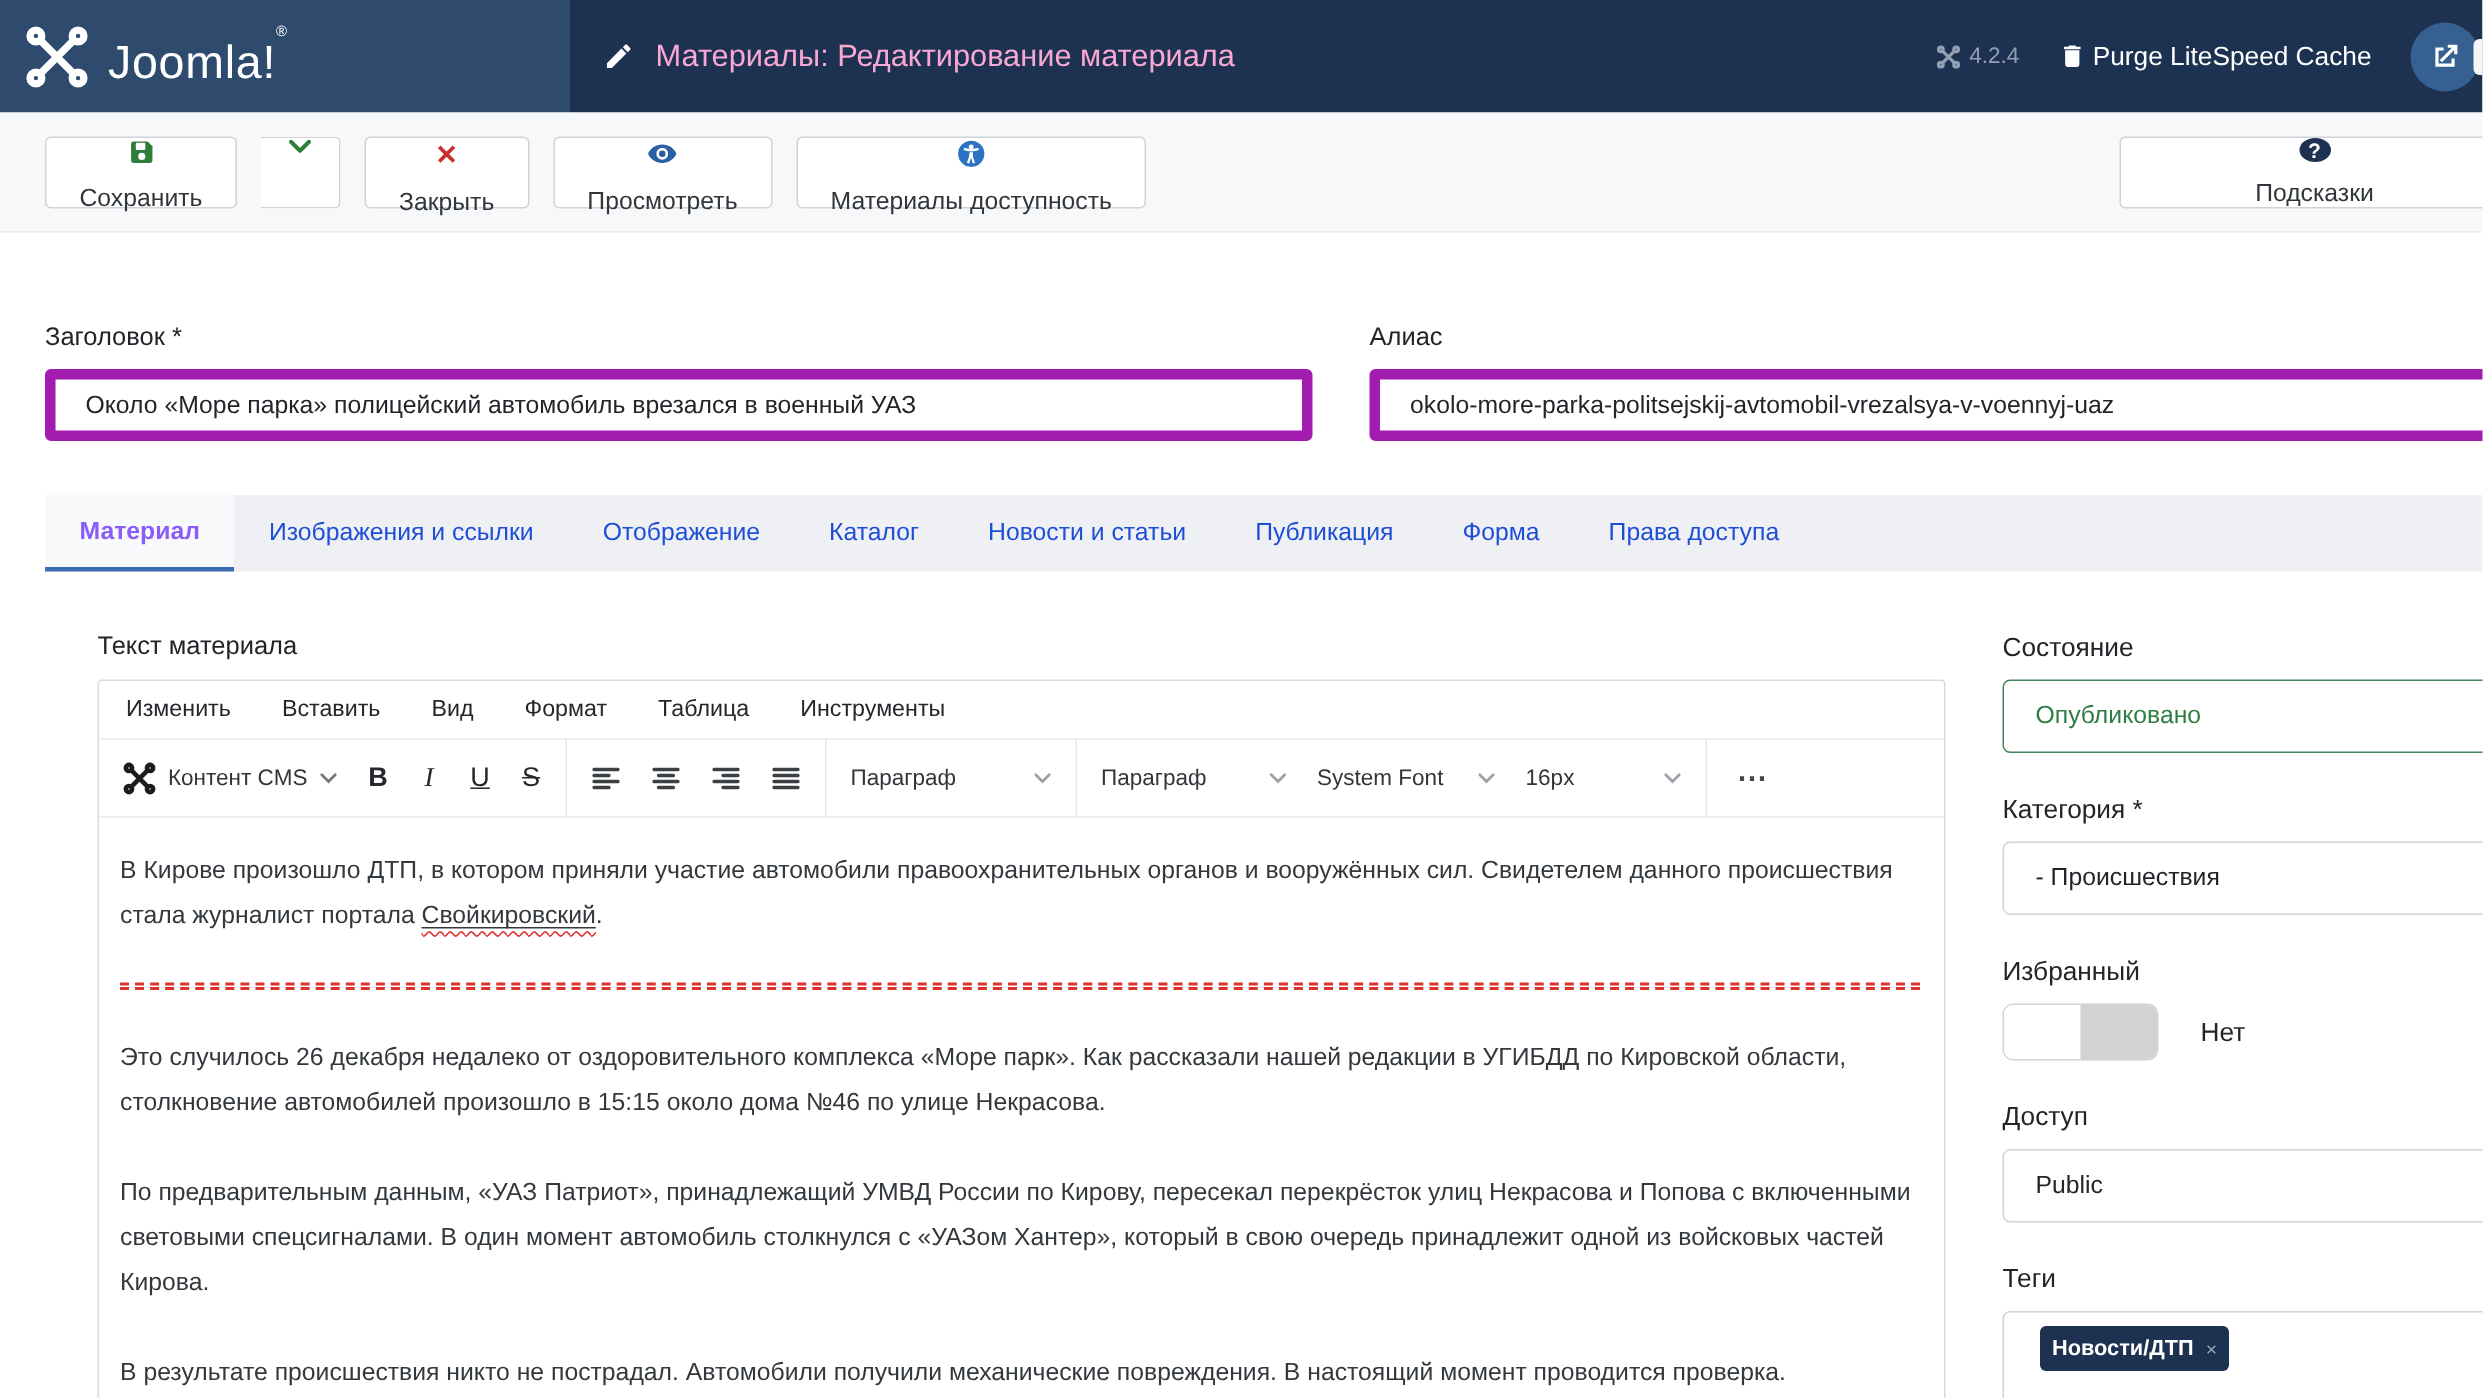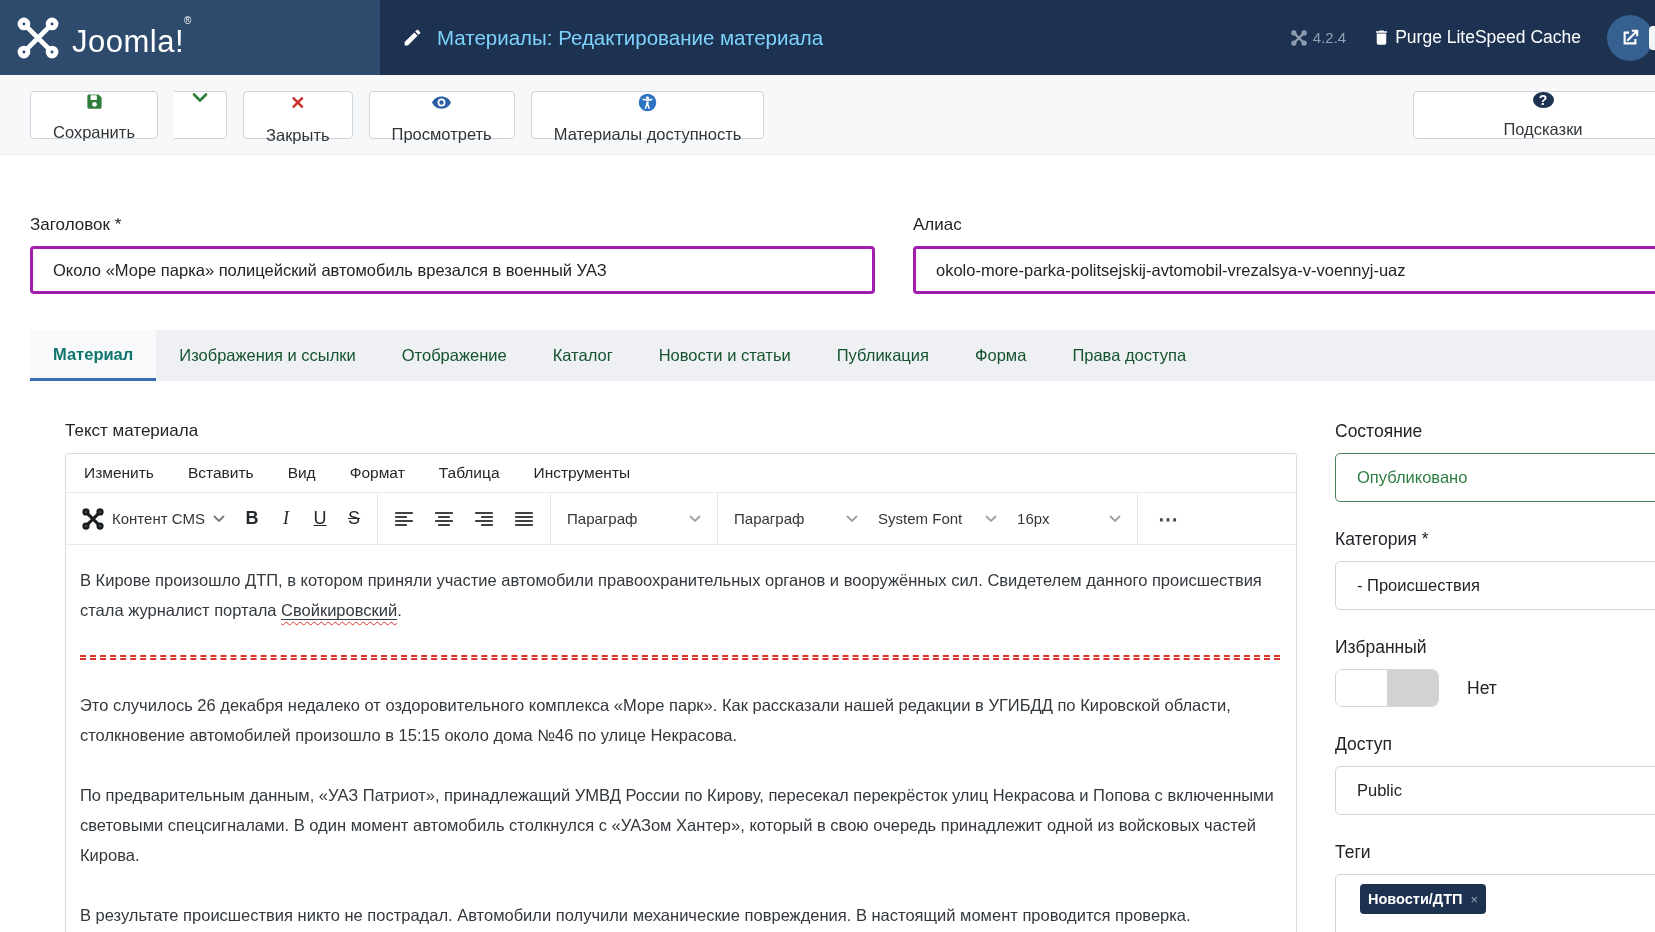--- a/index.html
+++ b/index.html
@@ -6,21 +6,21 @@
   html,body { width:1655px; height:932px; overflow:hidden; background:#fff;
     font-family:"Liberation Sans", sans-serif; color:#22262a; }
   .page { position:relative; width:1655px; height:932px; overflow:hidden; }
 
   
   .header { display:flex; height:75px; width:1655px; }
   .brand { width:380px; background:#2e4b6d; display:flex; align-items:center; padding-left:16px; gap:12px; flex:none; }
   .brand-word { color:#fff; font-size:31px; font-weight:400; letter-spacing:.5px; }
   .brand-word sup { font-size:10px; vertical-align:28px; }
   .header-main { flex:1; background:#1d3150; display:flex; align-items:center; padding:0 18px 0 22px; position:relative; }
-  .page-title-wrap { display:flex; align-items:center; gap:14px; color:#7dd3fc; }
+  .page-title-wrap { display:flex; align-items:center; gap:14px; color:#f9a8d4; }
   .page-title { font-size:20.5px; font-weight:500; }
   .header-right { margin-left:auto; display:flex; align-items:center; gap:26px; }
   .version { display:flex; align-items:center; gap:6px; color:#93a0b4; font-size:15px; }
   .purge { display:flex; align-items:center; gap:4px; color:#fff; font-size:17.5px; cursor:pointer; }
   .circle-btn { width:46px; height:46px; border-radius:50%; background:#36608f; display:flex; align-items:center; justify-content:center; margin-right:-16px; cursor:pointer; flex:none; }
   .edge-sliver { position:absolute; right:-12px; top:26px; width:18px; height:24px; background:#f4f6f8; border-radius:4px; }
 
   
   .toolbar { position:relative; height:80px; background:#f7f8fa; border-bottom:1px solid #e7eaee; display:flex; align-items:center; padding-left:30px; gap:16px; width:1655px; }
   .tbtn { display:inline-flex; align-items:center; gap:12px; height:48px; padding:0 22px; background:#fff; border:1px solid #ced4da; border-radius:4px; font-size:16.5px; color:#31363b; cursor:pointer; white-space:nowrap;flex-direction:column; }
@@ -29,26 +29,26 @@
   .split .tbtn.caret { border-radius:0 4px 4px 0; border-left:none; padding:0 18px; }
   .tbtn-help { position:absolute; left:1413px; top:16px; width:260px; justify-content:flex-start; }
   .x-glyph { color:#c9302c; font-weight:700; font-size:18px; }
   .q-circle { width:21px; height:21px; border-radius:50%; background:#1d3150; color:#fff; font-size:14px; font-weight:700; display:inline-flex; align-items:center; justify-content:center; }
 
   
   .fields-row { display:flex; padding:28px 0 0 30px; gap:38px; }
   .field-col-title { width:845px; flex:none; }
   .field-col-alias { width:760px; flex:none; }
   .f-label { font-size:17px; color:#212529; margin-bottom:11px;margin-top:32px; }
-  .f-input { width:100%; height:48px; border:3px solid #a21caf; border-radius:4px; padding:0 20px; font-size:16.5px; color:#212529; background:#fff; font-family:"Liberation Sans",sans-serif; }
+  .f-input { width:100%; height:48px; border:7px solid #a21caf; border-radius:4px; padding:0 20px; font-size:16.5px; color:#212529; background:#fff; font-family:"Liberation Sans",sans-serif; }
 
   
   .tabs { margin:36px 0 0 30px; width:1700px; background:#eef0f3; display:flex; height:51px; }
-  .tab { padding:0 23px; line-height:51px; font-size:16.5px; color:#14532d; cursor:pointer; white-space:nowrap; }
-  .tab.active { background:#f8f9fa; color:#0f766e; font-weight:700; border-bottom:3px solid #3a6db4; line-height:48px; }
+  .tab { padding:0 23px; line-height:51px; font-size:16.5px; color:#1d4ed8; cursor:pointer; white-space:nowrap; }
+  .tab.active { background:#f8f9fa; color:#8b5cf6; font-weight:700; border-bottom:3px solid #3a6db4; line-height:48px; }
 
   
   .main { display:flex; padding:40px 0 0 65px; }
   .editor-col { width:1232px; flex:none; }
   .editor-label { font-size:17px; color:#212529; margin-bottom:12px; }
   .editor { border:1px solid #d7dade; border-radius:3px; background:#fff; }
   .mce-menubar { display:flex; gap:34px; padding:10px 18px; font-size:15.5px; color:#24282c; border-bottom:1px solid #e8eaec; }
   .mce-menubar span { cursor:pointer; }
   .mce-toolbar { display:flex; align-items:stretch; height:52px; border-bottom:1px solid #e8eaec; font-size:15px; color:#31363b; }
   .tb-group { display:flex; align-items:center; padding:0 8px; gap:4px; }

